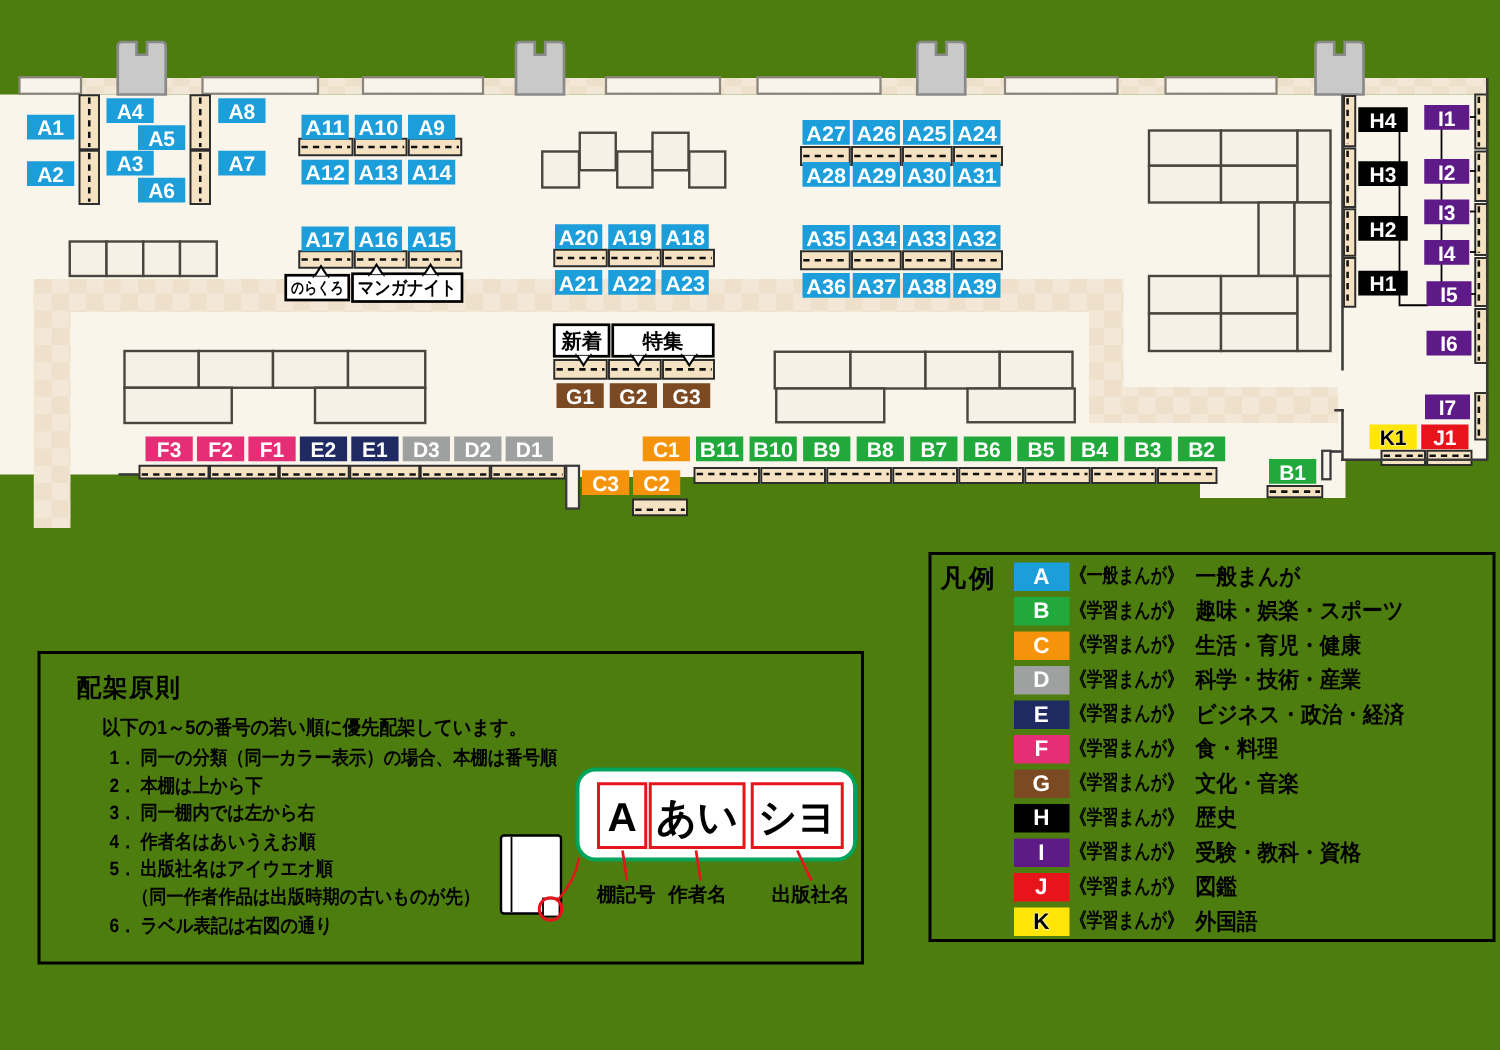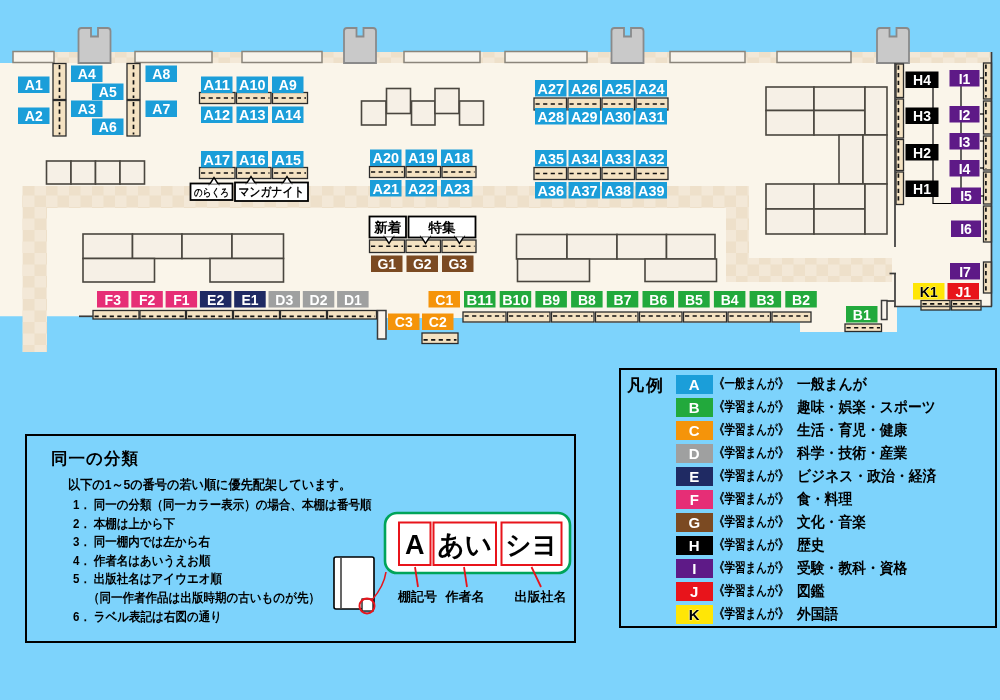--- a/index.html
+++ b/index.html
@@ -1,16 +1,16 @@
 <!DOCTYPE html>
 <html><head>
 <meta charset="utf-8">
 <style>
   html,body{margin:0;padding:0;background:#ffffff;}
-  #page{position:relative;width:1000px;height:700px;background:#7dd3fc;overflow:hidden;
+  #page{position:relative;width:1000px;height:700px;background:#4d7c0f;overflow:hidden;
         font-family:"Liberation Sans","DejaVu Sans",sans-serif;}
   #map-svg{position:absolute;left:0;top:0;width:1000px;height:700px;}
   .panel{position:absolute;background:transparent;border:2.2px solid #000;box-sizing:border-box;}
   .panel-title{position:absolute;font-weight:bold;color:#000;text-align:right;}
   #legend-box{left:619px;top:368px;width:378px;height:260px;}
   #legend-title{left:627px;top:374px;font-size:17px;letter-spacing:2px;}
   .legend-row{position:absolute;height:20px;}
   .legend-chip{position:absolute;left:676px;width:36.5px;height:18.5px;display:flex;align-items:center;justify-content:center;
                font-weight:bold;font-size:15px;color:#fff;}
   .legend-prefix{position:absolute;left:714px;font-weight:bold;font-size:13.5px;color:#000;white-space:nowrap;transform:scaleX(0.78);transform-origin:left center;}
@@ -648,21 +648,21 @@
         <span class="legend-cat">図鑑</span>
       </div>
       <div class="legend-row" style="top: 605px; left: 0px; width: 1000px;">
         <div class="legend-chip" style="background: rgb(255, 230, 6); color: rgb(0, 0, 0); text-shadow: rgb(255, 255, 255) 0px 0px 1.5px, rgb(255, 255, 255) 0px 0px 1.5px;">K</div>
         <span class="legend-prefix">《学習まんが》</span>
         <span class="legend-cat">外国語</span>
       </div>
     </div>
 
   <div class="panel" id="principles-box"></div>
-  <div class="panel-title" id="principles-title">同一の分類</div>
+  <div class="panel-title" id="principles-title">配架原則</div>
   <div id="principles-intro">以下の1～5の番号の若い順に優先配架しています。</div>
   <div id="principles-items">
       <div class="pr-item" style="top: 497px;"><span class="num">1．</span>同一の分類（同一カラー表示）の場合、本棚は番号順</div>
       <div class="pr-item" style="top: 515.6px;"><span class="num">2．</span>本棚は上から下</div>
       <div class="pr-item" style="top: 534.2px;"><span class="num">3．</span>同一棚内では左から右</div>
       <div class="pr-item" style="top: 552.8px;"><span class="num">4．</span>作者名はあいうえお順</div>
       <div class="pr-item" style="top: 571.4px;"><span class="num">5．</span>出版社名はアイウエオ順</div>
       <div class="pr-item pr-note" style="top: 590px;">（同一作者作品は出版時期の古いものが先）</div>
       <div class="pr-item" style="top: 608.6px;"><span class="num">6．</span>ラベル表記は右図の通り</div>
     </div>

